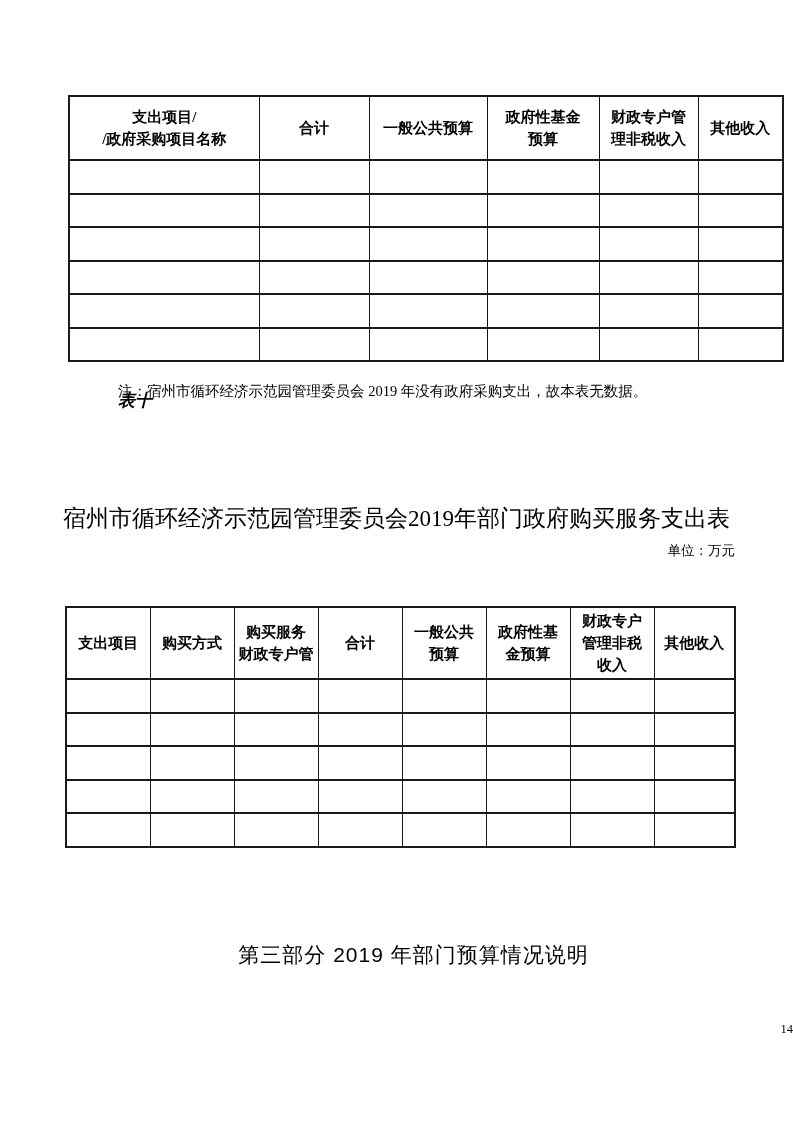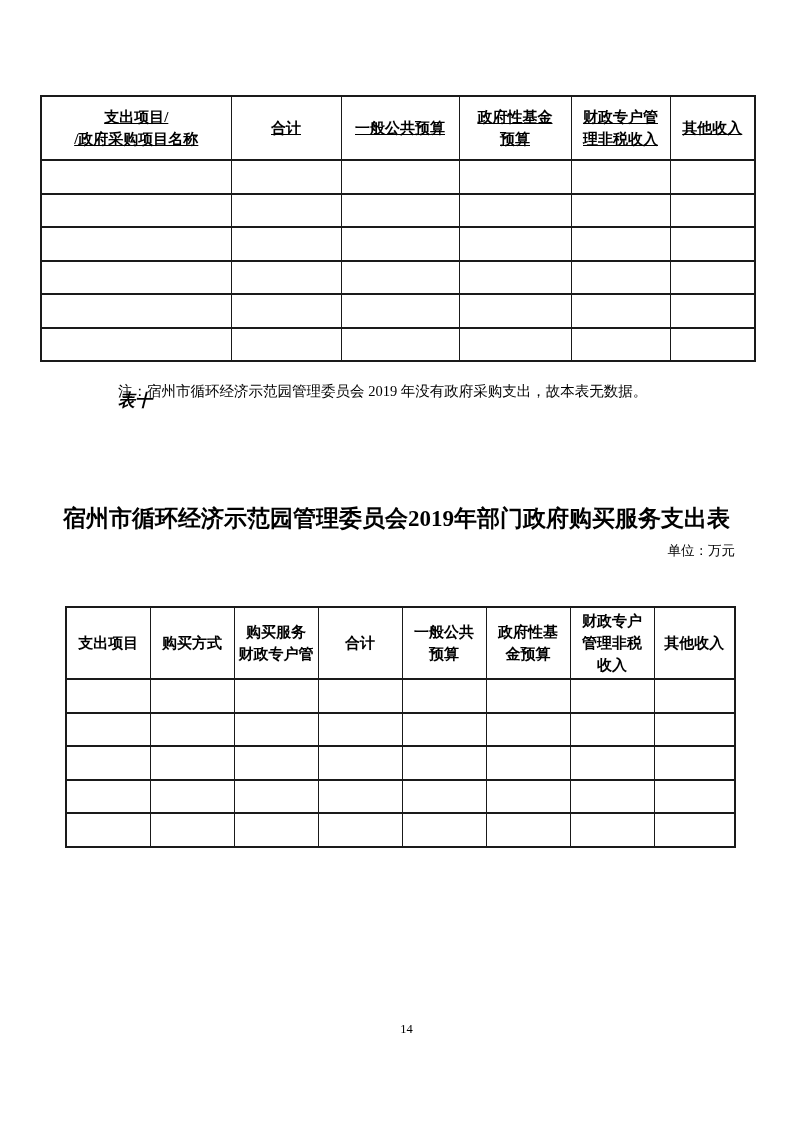--- a/index.html
+++ b/index.html
@@ -30,21 +30,21 @@
     text-align: center;
   }
   table { border: 2px solid #1a1a1a; }
   th {
     font-weight: 700;
     font-size: 15px;
     line-height: 22px;
     white-space: pre-line;
   }
 
-  .t1 { left: 40px;  top: 95px;  width: 714px; text-decoration: underline; }
+  .t1 { left: 68px;  top: 95px;  width: 714px; }
   .t1 thead th { height: 58px; }
   .t1 tbody tr { height: 33.5px; }
 
   .t2 { left: 65px;  top: 606px; width: 669px; }
   .t2 thead th { height: 62px; }
   .t2 tbody tr { height: 33.6px; }
 
   .note {
     position: absolute;
     left: 118px;
@@ -64,21 +64,21 @@
     font-weight: 700;
     font-style: italic;
   }
 
   .title {
     position: absolute;
     left: 0; right: 0;
     top: 483px;
     padding: 0 55px;
     font-size: 23px;
-    font-weight: 700;
+    font-weight: 400;
     line-height: 42px;
     text-align: center;
   }
 
   .unit {
     position: absolute;
     right: 58px;
     top: 542px;
     font-size: 13.5px;
   }
@@ -93,21 +93,21 @@
     font-weight: 500;
     text-align: center;
     letter-spacing: 1px;
   }
 
   .pagenum {
     position: absolute;
     left: 20px; right: 0;
     top: 1022px;
     font-size: 12.5px;
-    text-align: center;
+    text-align: right;
   }
 </style>
 </head>
 <body>
 
 <div class="page">
 
   <table class="t1">
     <colgroup>
       <col style="width:190px">
@@ -266,16 +266,17 @@
           <td></td>
           <td></td>
           <td></td>
           <td></td>
           <td></td>
         </tr>
       </tbody>
   </table>
 
 
+  <h2 class="part3">第三部分 2019 年部门预算情况说明</h2>
 
   <div class="pagenum">14</div>
 
 </div>
 
 </body></html>

